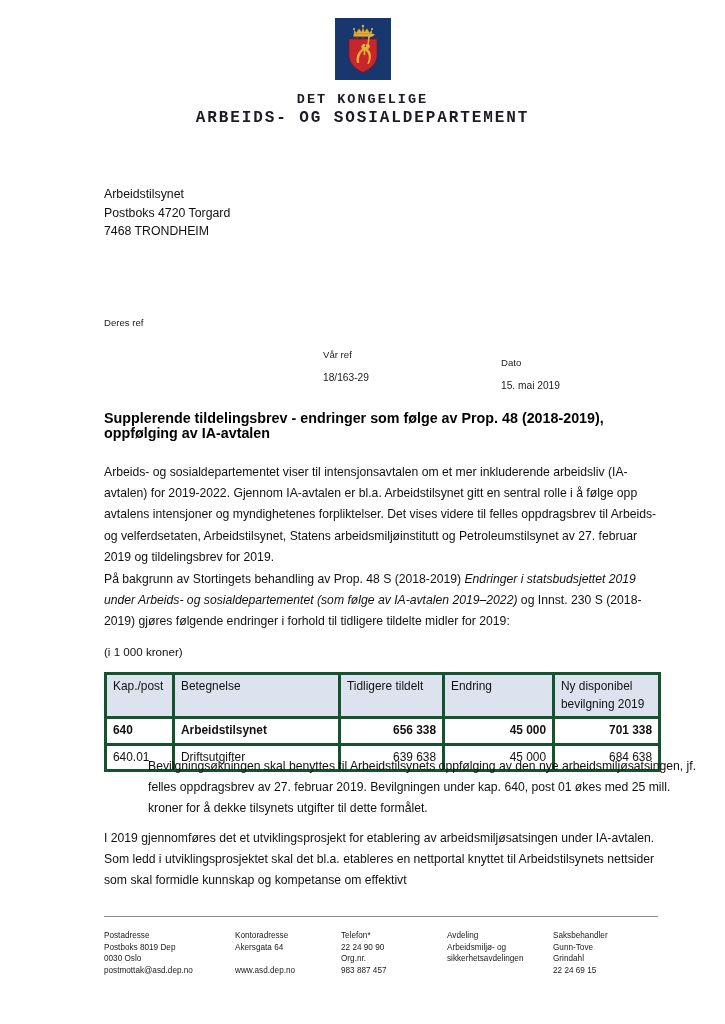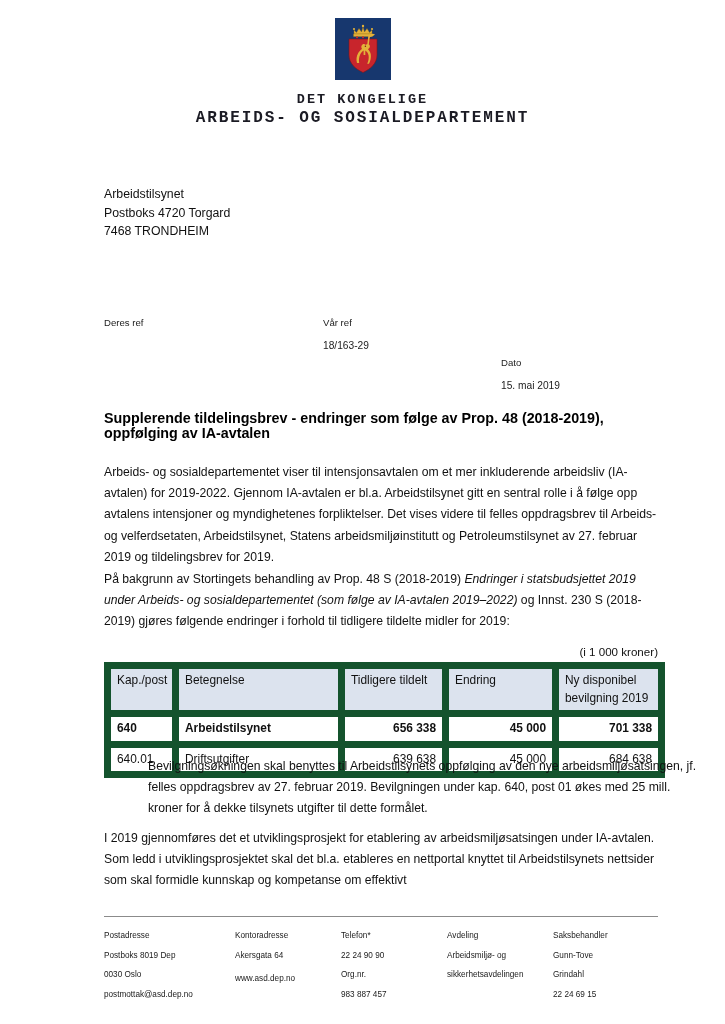--- a/index.html
+++ b/index.html
@@ -70,21 +70,21 @@
   .refrow {
     position: absolute;
     top: 316px;
     left: 104px;
     width: 554px;
     font-size: 9.6px;
     color: #222;
   }
   .refcol { position: absolute; top: 0; }
   .refcol.c1 { left: 0; }
-  .refcol.c2 { left: 219px; }
+  .refcol.c2 { left: 219px; margin-top: 32px; }
   .refcol.c3 { left: 397px; margin-top: 40px; }
   .reflabel { display: block; line-height: 14px; }
   .refvalue { display: block; margin-top: 9px; font-size: 10.2px; line-height: 14px; }
 
   
   .doc-title {
     position: absolute;
     top: 411px;
     left: 104px;
     width: 556px;
@@ -111,35 +111,35 @@
   .para em { font-style: italic; }
 
   
   .table-wrap {
     position: absolute;
     left: 104px;
     top: 645px;
     width: 554px;
   }
   .table-note {
-    text-align: right;
+    text-align: left;
     font-size: 11.6px;
     line-height: 14px;
-    padding-bottom: 3px;
+    padding-bottom: 13px;
     color: #111;
   }
   table.budget {
     border-collapse: collapse;
     width: 554px;
     font-size: 11.9px;
     table-layout: fixed;
   }
   table.budget th,
   table.budget td {
-    border: 7px solid #14532d;
+    border: 3px solid #14532d;
     padding: 3px 6px;
     vertical-align: top;
     line-height: 17.5px;
     color: #111;
   }
   table.budget thead th {
     background: #dce3ee;
     font-weight: 400;
     text-align: left;
     height: 34px;
@@ -170,21 +170,21 @@
     font-size: 8.2px;
     line-height: 11.6px;
     color: #1a1a1a;
   }
   .fcol { position: absolute; top: 0; }
   .fcol.f1 { left: 0; width: 130px; }
   .fcol.f2 { left: 131px; width: 105px; }
   .fcol.f3 { left: 237px; width: 105px; }
   .fcol.f4 { left: 343px; width: 105px; }
   .fcol.f5 { left: 449px; width: 110px; }
-  .fline { display: block; white-space: nowrap; margin-top: 8px; }
+  .fline { display: block; white-space: nowrap; }
   .fline.gap { margin-top: 11.6px; }
   .fhead { display: block; }
 </style>
 </head>
 <body>
 
 <div class="page">
 
   <div class="letterhead">
 

